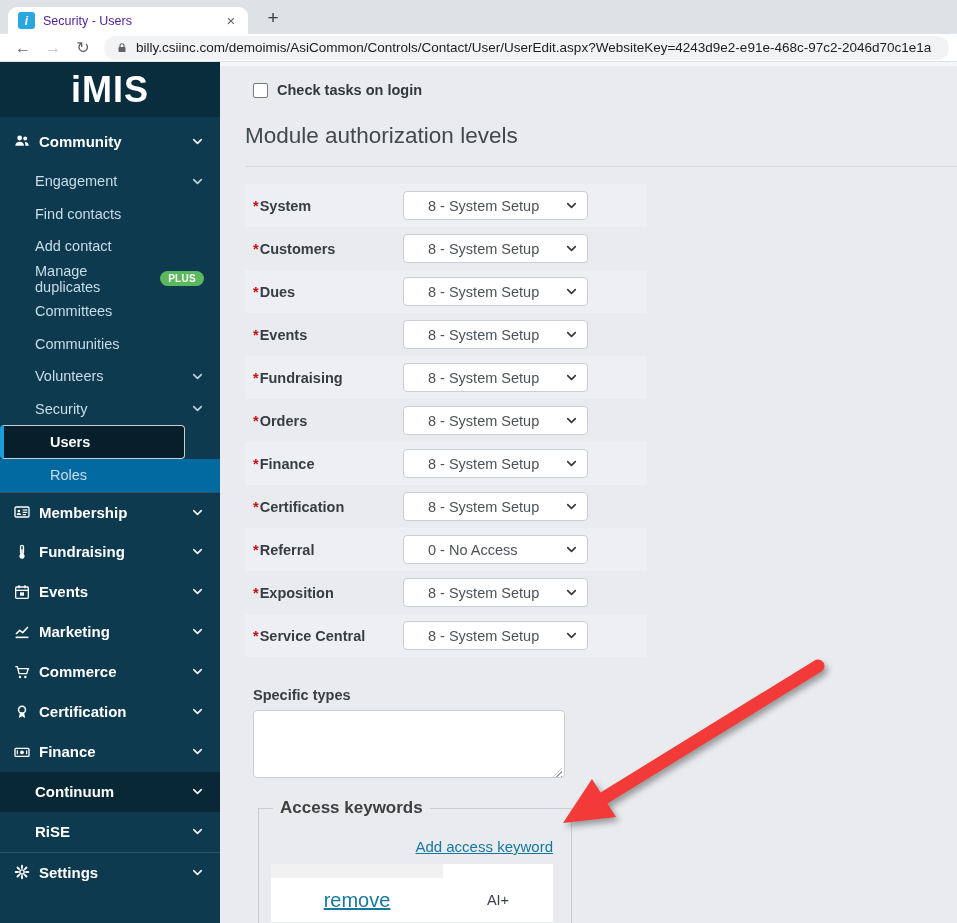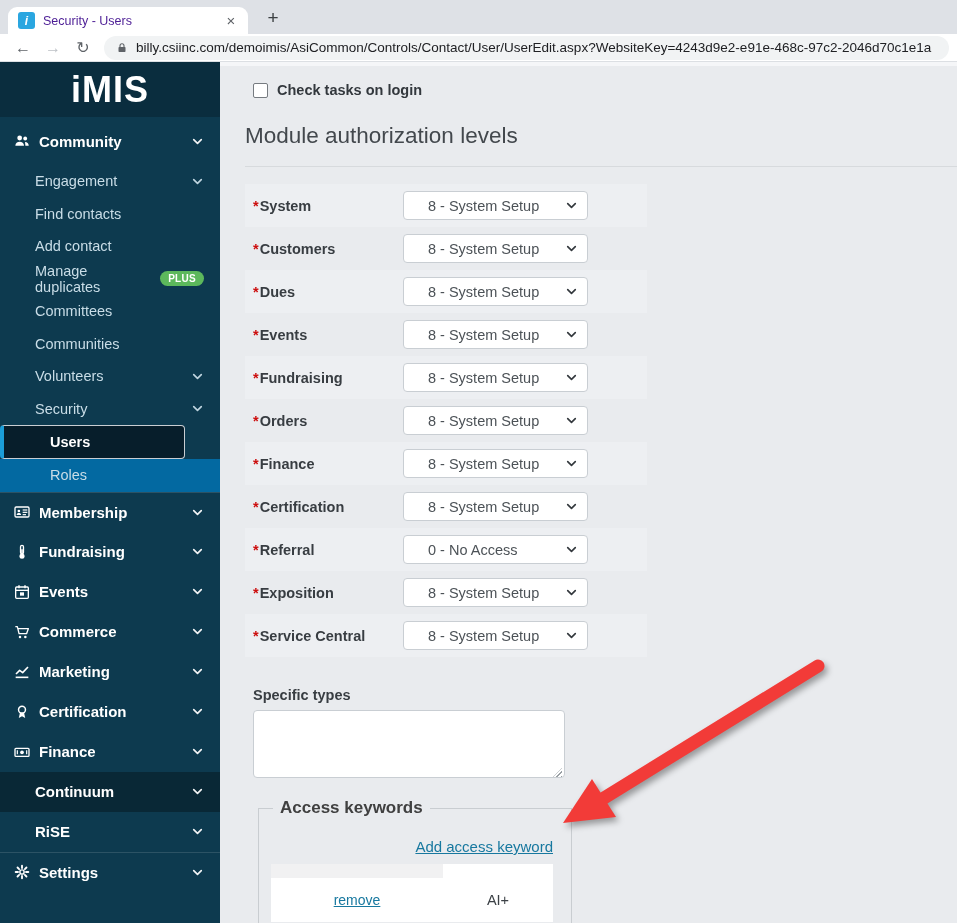--- a/index.html
+++ b/index.html
@@ -87,21 +87,21 @@
     color:#404040; }
   .add-link { display:block; text-align:right; margin:16px 18px 9px 0; font-size:15px;
     color:#17789f; text-decoration:underline; cursor:pointer; }
   .kw-table { margin:0 18px 0 12px; }
   .kw-head { display:flex; height:14px; background:#fff; }
   .kw-head .c1 { width:61%; background:#f1f1f2; }
   .kw-head .c2 { flex:1; }
   .kw-row { display:flex; height:44px; background:#fff; align-items:center; }
   .kw-row .c1 { width:61%; text-align:center; }
   .kw-row .c2 { flex:1; text-align:center; font-size:14.5px; color:#3c4146; }
-  .kw-row a { color:#17789f; text-decoration:underline; font-size:14px; cursor:pointer; }
+  .kw-row a { color:#17789f; text-decoration:underline; font-size:20px; cursor:pointer; }
 
   svg.arrow { position:absolute; left:0; top:0; width:737px; height:861px; pointer-events:none;
     z-index:5; }
   .arrow g { filter:drop-shadow(3px 4px 3px rgba(0,0,0,.35)); }
 
   .hidden-defs { position:absolute; width:0; height:0; overflow:hidden; }
 </style>
 </head>
 <body>
 
@@ -272,32 +272,32 @@
       <svg class="ic">
           <use href="#i-cal"></use>
         </svg>
       <span class="lbl">Events</span>
       <svg class="chev">
           <use href="#i-chev"></use>
         </svg>
     </div>
     <div class="nav-section h40">
       <svg class="ic">
+          <use href="#i-chart"></use>
+        </svg>
+      <span class="lbl">Marketing</span>
+      <svg class="chev">
+          <use href="#i-chev"></use>
+        </svg>
+    </div>
+    <div class="nav-section h40">
+      <svg class="ic">
           <use href="#i-cart"></use>
         </svg>
       <span class="lbl">Commerce</span>
-      <svg class="chev">
-          <use href="#i-chev"></use>
-        </svg>
-    </div>
-    <div class="nav-section h40">
-      <svg class="ic">
-          <use href="#i-chart"></use>
-        </svg>
-      <span class="lbl">Marketing</span>
       <svg class="chev">
           <use href="#i-chev"></use>
         </svg>
     </div>
     <div class="nav-section h40">
       <svg class="ic">
           <use href="#i-award"></use>
         </svg>
       <span class="lbl">Certification</span>
       <svg class="chev">

